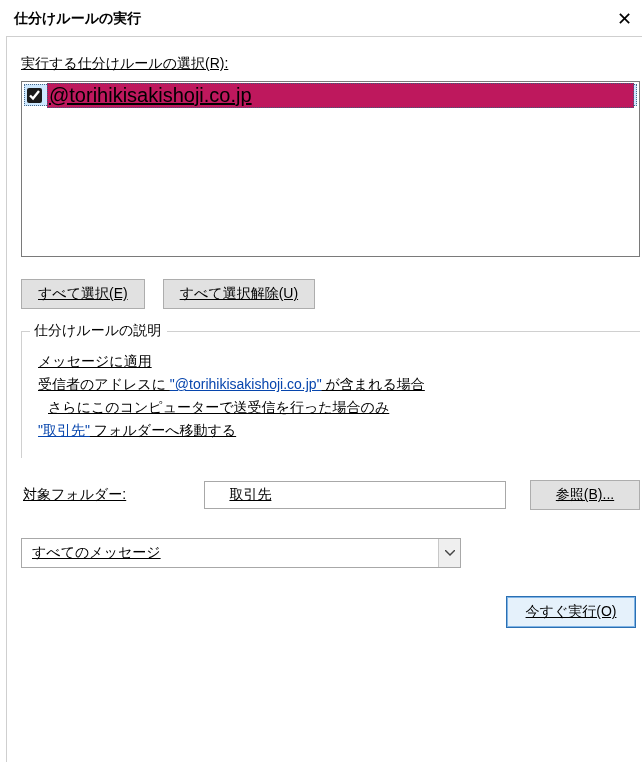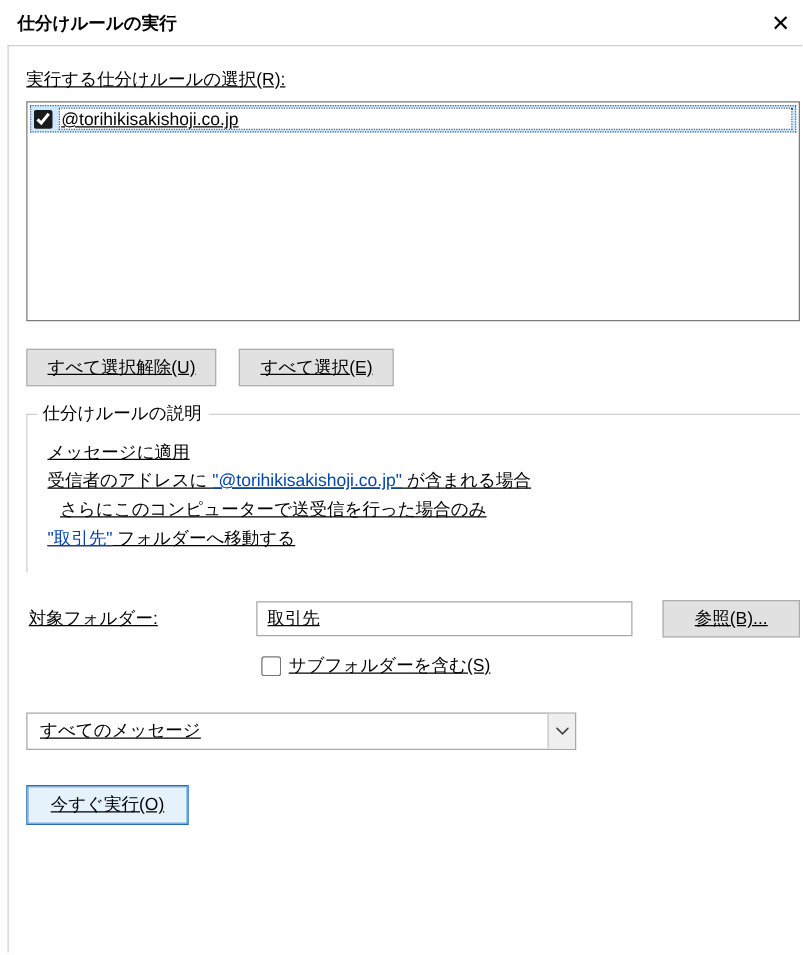--- a/index.html
+++ b/index.html
@@ -57,25 +57,25 @@
       margin: 2px;
       padding: 0 2px;
     }
     .rule-row input[type="checkbox"] {
       width: 15px;
       height: 15px;
       margin-right: 5px;
       accent-color: #1a1a1a;
     }
     .rule-row .rule-text {
-      font-size: 14px;
+      font-size: 20px;
       flex: 1;
       border: 1px dotted #3b5c7a;
       padding: 0 1px;
-      background: #ffffff;
+      background: #be185d;
     }
     .button-row {
       margin-top: 22px;
       display: flex;
       gap: 18px;
     }
     .win-button {
       background: #e1e1e1;
       border: 1px solid #adadad;
       font: inherit;
@@ -115,21 +115,21 @@
     }
     .form-row .label {
       width: 188px;
       font-size: 14px;
       padding-left: 2px;
     }
     .text-input {
       border: 1px solid #a8a8a8;
       height: 28px;
       width: 308px;
-      padding: 2px 8px;
+      padding: 2px 24px;
       font: inherit;
       font-size: 14px;
       background: #fff;
     }
     .browse-btn {
       margin-left: 24px;
       min-width: 110px;
     }
     .subfolder-row {
       margin-top: 14px;
@@ -164,21 +164,21 @@
       border-left: 1px solid #c8c8c8;
       background: #efefef;
       display: flex;
       align-items: center;
       justify-content: center;
     }
     .select-wrap .sel-arrow svg { width: 10px; height: 6px; }
     .footer-buttons {
       margin-top: 28px;
       display: flex;
-      justify-content: space-between;
+      justify-content: flex-end;
       gap: 22px;
       padding-right: 4px;
     }
     .footer-buttons .win-button {
       min-width: 130px;
       padding: 6px 10px;
     }
     .footer-buttons .primary {
       border: 1px solid #2a6fb2;
       box-shadow: inset 0 0 0 1px #7fb4e6;
@@ -198,44 +198,40 @@
   <div class="section-label">実行する仕分けルールの選択(R):</div>
 
   <div class="rules-list">
     <div class="rule-row">
       <input type="checkbox" checked="" style="">
       <span class="rule-text">@torihikisakishoji.co.jp</span>
     </div>
   </div>
 
   <div class="button-row">
+    <button class="win-button">すべて選択(E)</button>
     <button class="win-button">すべて選択解除(U)</button>
-    <button class="win-button">すべて選択(E)</button>
   </div>
 
   <div class="groupbox">
     <span class="groupbox-title">仕分けルールの説明</span>
     <div class="description">
       <span>メッセージに適用</span><br>
       <span>受信者のアドレスに </span><span class="ulink">"@torihikisakishoji.co.jp"</span><span> が含まれる場合</span><br>
       <span class="indent">さらにこのコンピューターで送受信を行った場合のみ</span>
       <span class="ulink">"取引先"</span><span> フォルダーへ移動する</span>
     </div>
   </div>
 
   <div class="form-row">
     <div class="label">対象フォルダー:</div>
     <input class="text-input" type="text" value="取引先" style="">
     <button class="win-button browse-btn">参照(B)...</button>
   </div>
 
-  <div class="subfolder-row">
-    <input type="checkbox" style="">
-    <span>サブフォルダーを含む(S)</span>
-  </div>
 
   <div class="form-row" style="margin-top:28px;">
     <div class="select-wrap">
       <div class="sel-text">すべてのメッセージ</div>
       <div class="sel-arrow">
         <svg viewBox="0 0 10 6">
             <path d="M0 0 L5 5 L10 0" fill="none" stroke="#444" stroke-width="1.4"></path>
           </svg>
       </div>
     </div>

